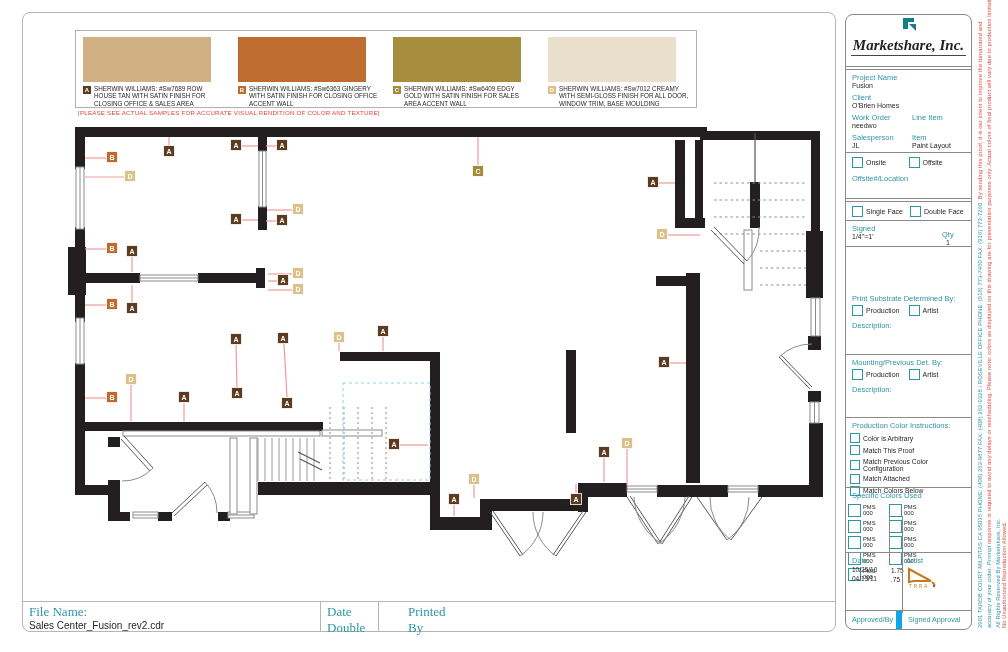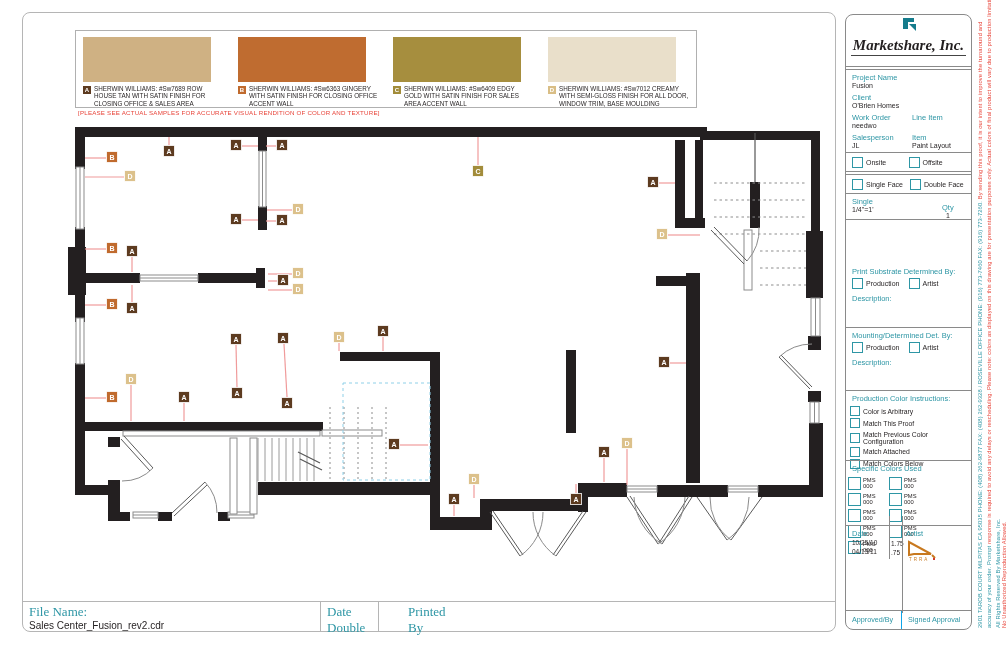--- a/index.html
+++ b/index.html
@@ -50,21 +50,21 @@
   .pms-cell .cbox{width:11px;height:11px;flex:0 0 11px;margin-right:2px;}
   .pms-txt{font-size:5.8px;line-height:6px;color:#231f20;}
   .date-row{position:relative;height:43px;}
   .date-c1{position:absolute;left:6px;top:3px;}
   .date-c2{position:absolute;left:45px;top:13px;font-size:6.5px;color:#231f20;line-height:9px;}
   .date-c3{position:absolute;left:60px;top:3px;}
   .dval{font-size:6.5px;color:#231f20;line-height:9px;}
   .vline{position:absolute;border-left:1px solid #8a8a8a;}
   .approved-row{border-top:1px solid #8a8a8a;height:18px;display:flex;position:relative;}
   .approved-row div{font-size:7.2px;padding:4px 0 0 6px;}
-  .ap1{width:56px;border-right:1px solid #0ea5e9;box-sizing:border-box;}
+  .ap1{width:56px;border-right:6px solid #0ea5e9;box-sizing:border-box;}
   
   #footer{left:0;bottom:0;width:100%;height:30px;border-top:1px solid #b5b5b5;display:flex;box-sizing:border-box;}
   .fcell{border-right:1px solid #b5b5b5;box-sizing:border-box;padding:2px 0 0 6px;}
   .fcell:last-child{border-right:none;}
   .flabel{font-size:13px;font-family:Liberation Serif, serif;}
   .fvalue{font-size:10px;color:#231f20;}
   
   .vtext{position:absolute;top:628px;width:612px;font-size:5.8px;white-space:nowrap;
          transform:rotate(-90deg);transform-origin:0 0;letter-spacing:0.1px;}
   .vt-teal{color:#2e96a5;}
@@ -447,35 +447,38 @@
   <div class="cb-row" id="site-row">
       <div class="cbi w">
         <span class="cbox"></span>
         <span>Onsite</span>
       </div>
       <div class="cbi w">
         <span class="cbox"></span>
         <span>Offsite</span>
       </div>
     </div>
+  <div style="height:27px;">
+    <div class="sec-title teal">Offsite#/Location</div>
+  </div>
   <div class="dbl-line"></div>
   <div class="cb-row" id="face-row">
       <div class="cbi" style="width: 58px;">
         <span class="cbox"></span>
         <span>Single Face</span>
       </div>
       <div class="cbi">
         <span class="cbox"></span>
         <span>Double Face</span>
       </div>
     </div>
   <div class="sngl"></div>
   <div class="scale-row">
     <div style="position:absolute;left:6px;top:3px;">
-      <div class="f-label teal">Single</div>
+      <div class="f-label teal">Signed</div>
       <div class="f-value">1/4"=1'</div>
     </div>
     <div class="qtycol">
       <div class="f-label teal">Qty</div>
       <div class="f-value">1</div>
     </div>
   </div>
   <div class="sngl"></div>
   <div style="height:63px;margin-top:44px;">
     <div class="sec-title teal">Print Substrate Determined By:</div>
@@ -486,21 +489,21 @@
         </div>
         <div class="cbi w">
           <span class="cbox"></span>
           <span>Artist</span>
         </div>
       </div>
     <div class="desc teal">Description:</div>
   </div>
   <div class="sngl"></div>
   <div style="height:62px;">
-    <div class="sec-title teal">Mounting/Determined Det. By:</div>
+    <div class="sec-title teal">Mounting/Previous Det. By:</div>
     <div class="cb-row" id="mounting-row" style="padding-top:2px;">
         <div class="cbi w">
           <span class="cbox"></span>
           <span>Production</span>
         </div>
         <div class="cbi w">
           <span class="cbox"></span>
           <span>Artist</span>
         </div>
       </div>

